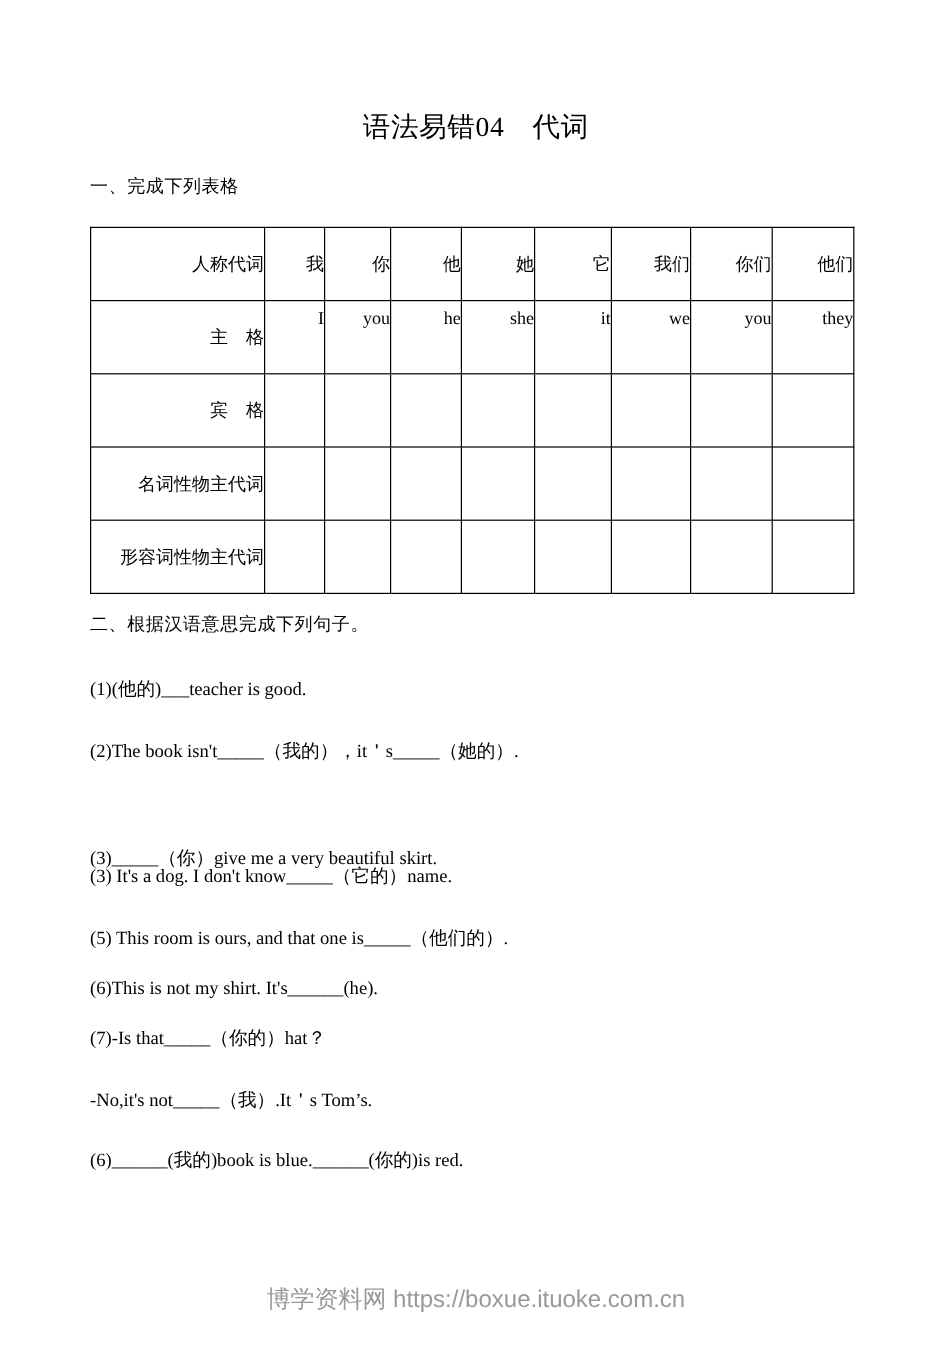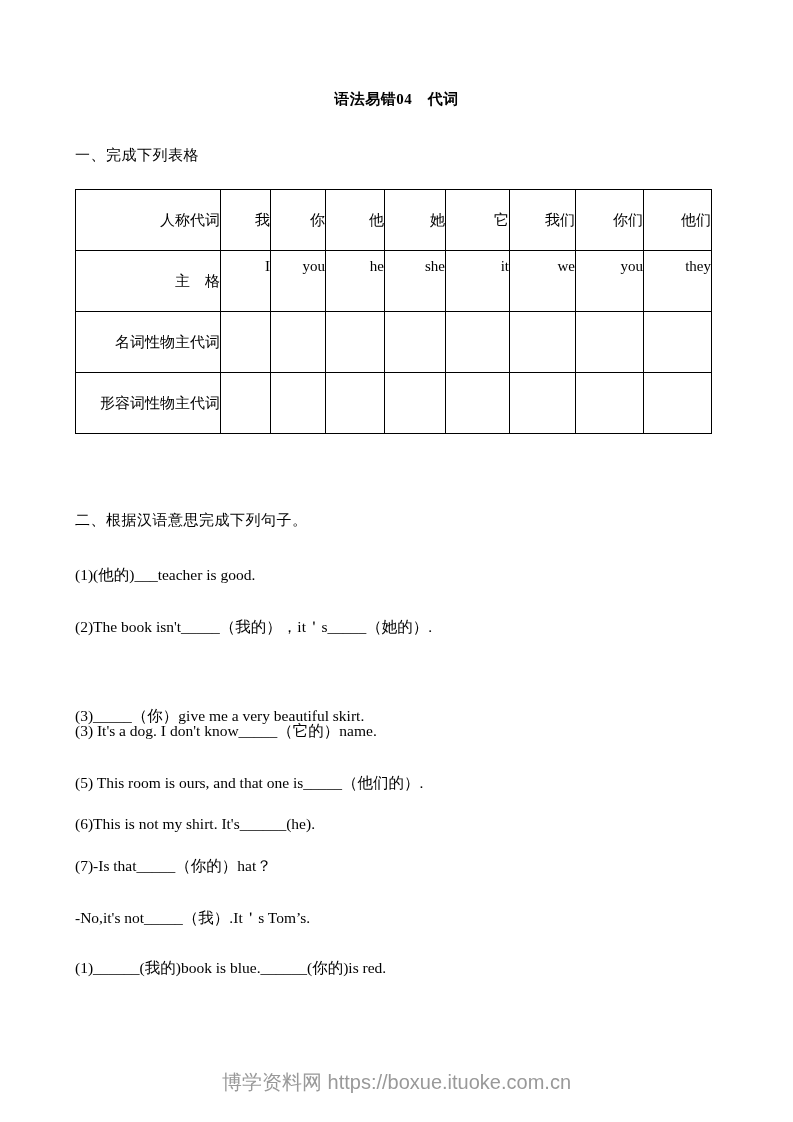--- a/index.html
+++ b/index.html
@@ -12,22 +12,22 @@
     overflow:hidden;
     font-family:"Liberation Serif", serif;
     color:#000000;
   }
   .doc-title{
     position:absolute;
     top:90px;
     left:0;
     right:0;
     text-align:center;
-    font-size:15px;
-    font-weight:bold;
+    font-size:23px;
+    font-weight:normal;
     font-family:"Liberation Serif", serif;
     letter-spacing:0.5px;
   }
   .sec-heading{
     position:absolute;
     left:75px;
     font-size:15px;
     font-family:"Liberation Sans", sans-serif;
     letter-spacing:0.5px;
   }
@@ -123,20 +123,31 @@
           <td class="value-cell">I</td>
           <td class="value-cell">you</td>
           <td class="value-cell">he</td>
           <td class="value-cell">she</td>
           <td class="value-cell">it</td>
           <td class="value-cell">we</td>
           <td class="value-cell">you</td>
           <td class="value-cell">they</td>
         </tr>
         <tr>
+          <td class="row-label">宾　格</td>
+          <td class="value-cell"></td>
+          <td class="value-cell"></td>
+          <td class="value-cell"></td>
+          <td class="value-cell"></td>
+          <td class="value-cell"></td>
+          <td class="value-cell"></td>
+          <td class="value-cell"></td>
+          <td class="value-cell"></td>
+        </tr>
+        <tr>
           <td class="row-label">名词性物主代词</td>
           <td class="value-cell"></td>
           <td class="value-cell"></td>
           <td class="value-cell"></td>
           <td class="value-cell"></td>
           <td class="value-cell"></td>
           <td class="value-cell"></td>
           <td class="value-cell"></td>
           <td class="value-cell"></td>
         </tr>
@@ -158,18 +169,18 @@
 
   <div id="questions">
       <div class="question-line" style="top: 564px;">(1)(他的)___teacher is good.</div>
       <div class="question-line" style="top: 616px;">(2)The book isn't_____（我的），it＇s_____（她的）.</div>
       <div class="question-line" style="top: 705px;">(3)_____（你）give me a very beautiful skirt.</div>
       <div class="question-line" style="top: 720px;">(3) It's a dog. I don't know_____（它的）name.</div>
       <div class="question-line" style="top: 772px;">(5) This room is ours, and that one is_____（他们的）.</div>
       <div class="question-line" style="top: 813px;">(6)This is not my shirt. It's______(he).</div>
       <div class="question-line" style="top: 855px;">(7)-Is that_____（你的）hat？</div>
       <div class="question-line" style="top: 907px;">-No,it's not_____（我）.It＇s Tom’s.</div>
-      <div class="question-line" style="top: 957px;">(1)______(我的)book is blue.______(你的)is red.</div>
+      <div class="question-line" style="top: 957px;">(6)______(我的)book is blue.______(你的)is red.</div>
     </div>
 
   <div class="footer-watermark">博学资料网 https://boxue.ituoke.com.cn</div>
 
 </div>
 
 </body></html>

